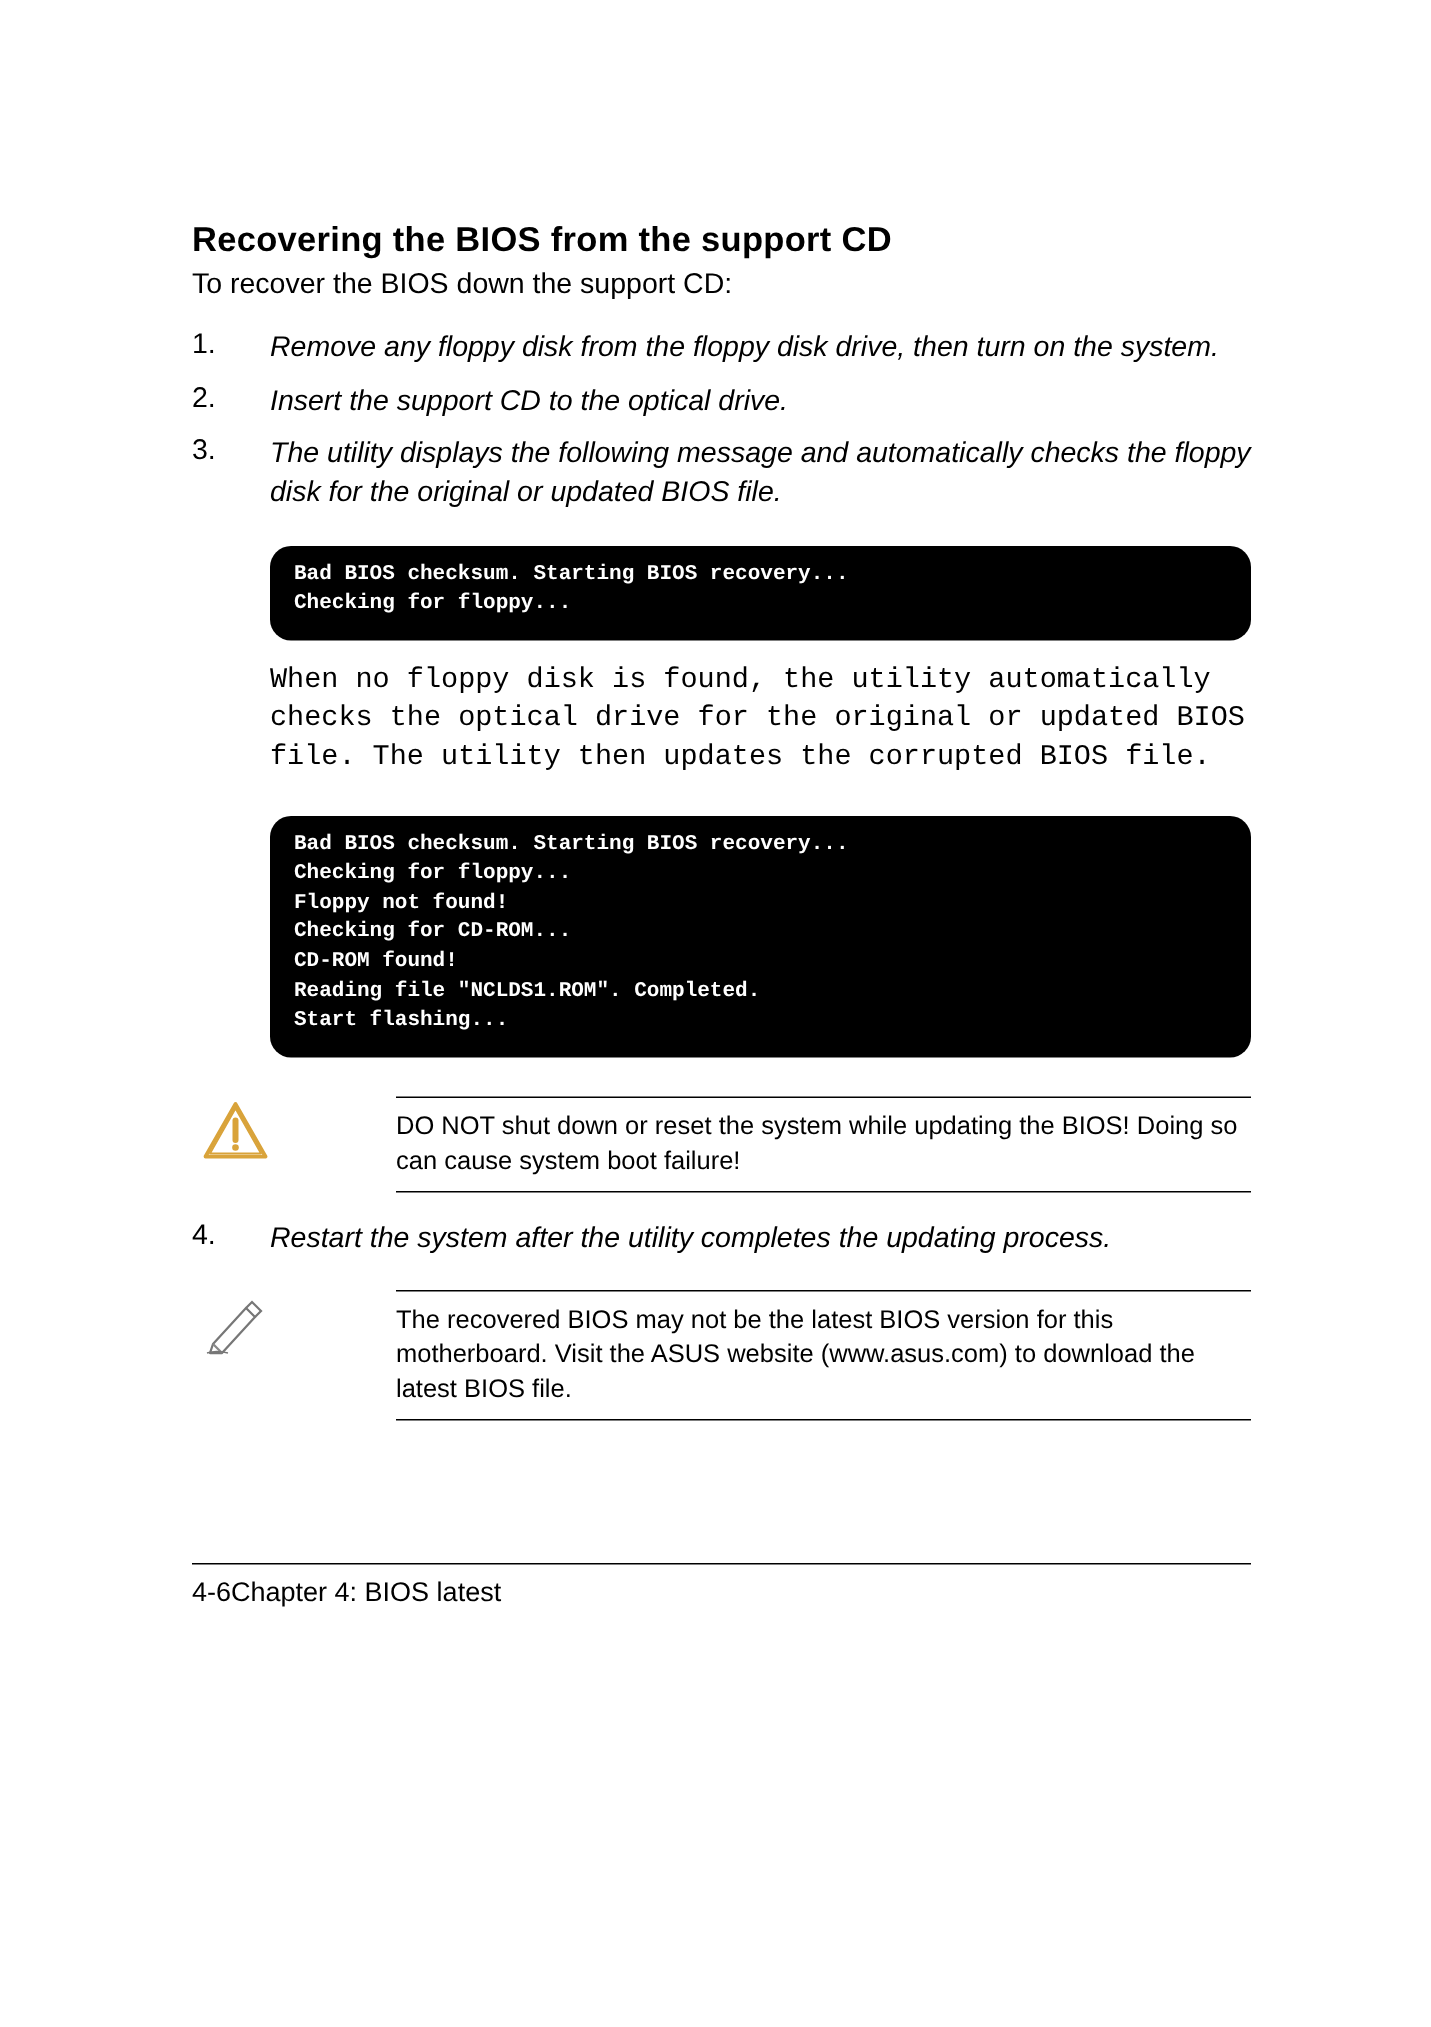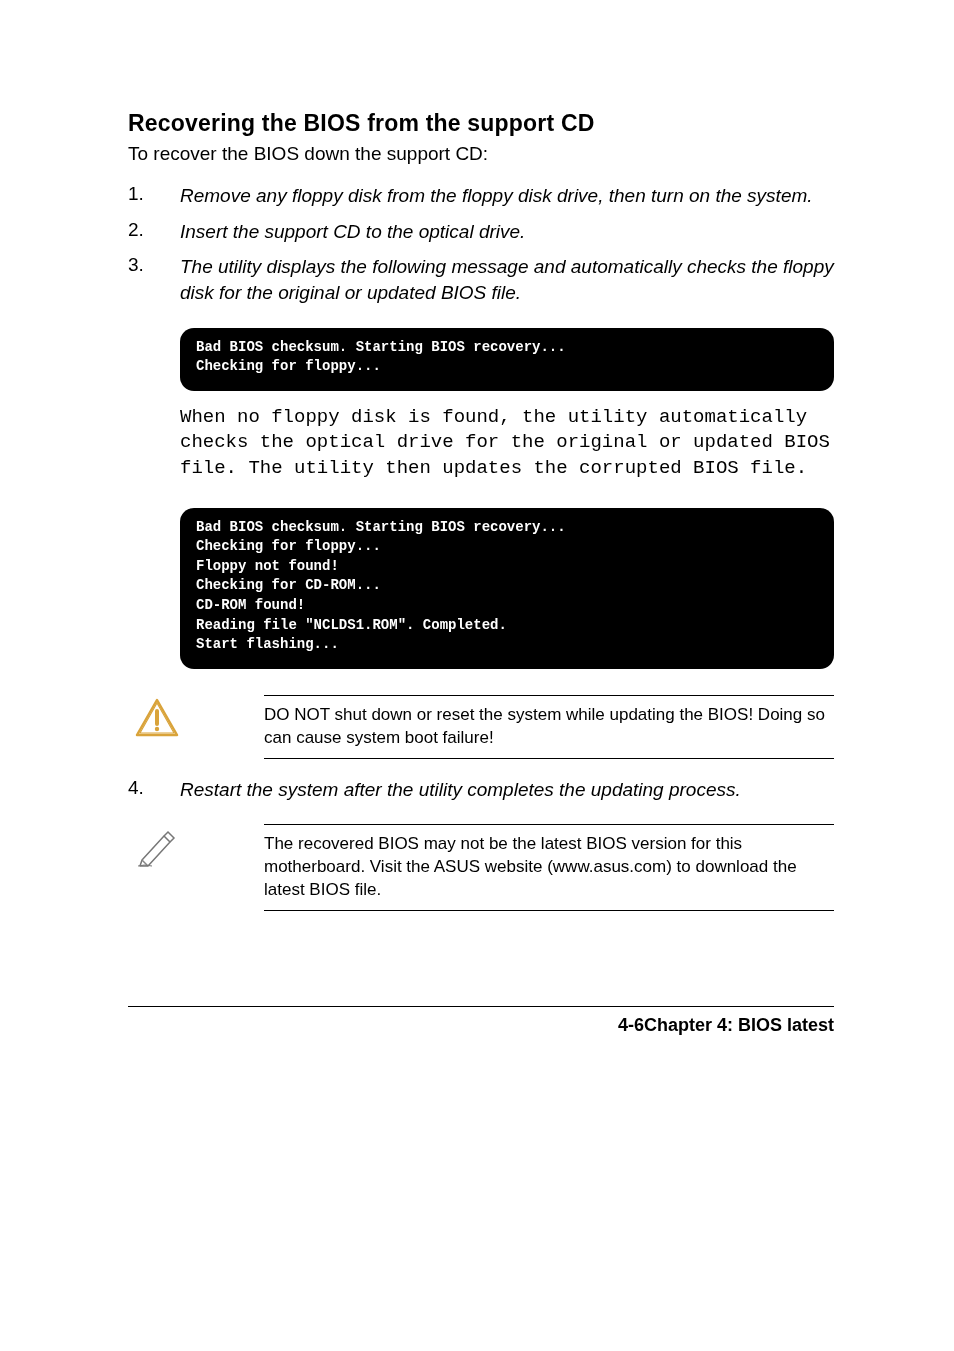--- a/index.html
+++ b/index.html
@@ -4,20 +4,21 @@
 <style>
   * { margin: 0; padding: 0; box-sizing: border-box; }
   html, body { width: 954px; height: 1351px; background: #fff; font-family: Arial, Helvetica, sans-serif; color: #000; }
   .page {
     width: 954px;
     height: 1096px;
     padding: 110px 120px 47px 128px;
     position: relative;
     display: flex;
     flex-direction: column;
+    margin-top: 36px;
   }
   .section-title {
     font-size: 23px;
     font-weight: bold;
     margin-bottom: 6px;
     letter-spacing: 0.2px;
   }
   .intro {
     font-size: 19px;
     margin-bottom: 18px;
@@ -93,23 +94,23 @@
     left: 128px;
     right: 120px;
   }
   .footer-rule {
     border: none;
     border-top: 1px solid #000;
     margin-bottom: 8px;
   }
   .footer-row {
     display: flex;
-    justify-content: flex-end;
+    justify-content: flex-start;
     font-size: 18px;
-    font-weight: bold;
+    font-weight: normal;
   }
   .pen-icon path { stroke: #777; }
 </style>
 </head>
 <body>
 
 <div class="page">
 
   <h2 class="section-title">Recovering the BIOS from the support CD</h2>
   <p class="intro">To recover the BIOS down the support CD:</p>

